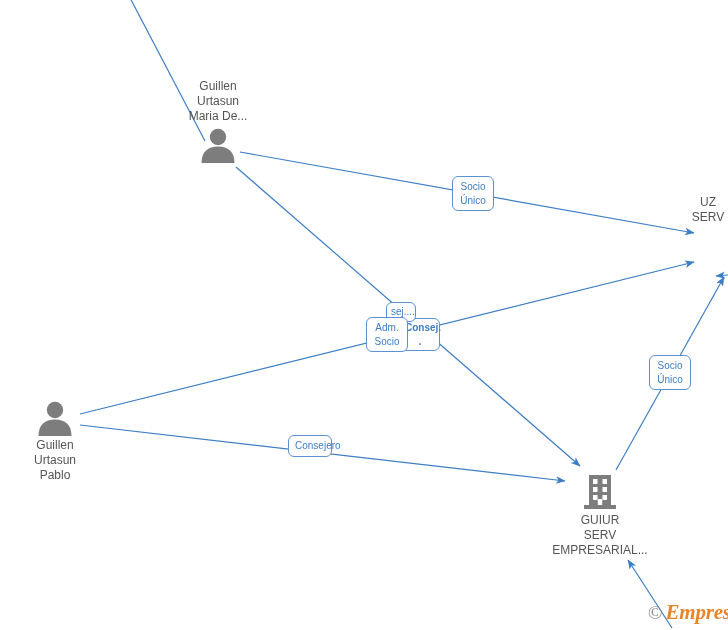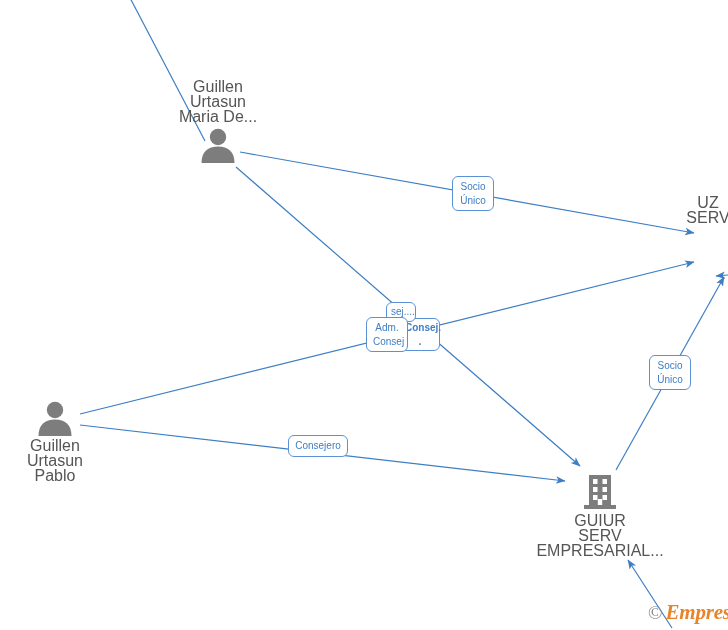--- a/index.html
+++ b/index.html
@@ -36,21 +36,21 @@
     pointer-events: auto;
   }
   .node-icon {
     display: block;
     margin: 0 auto;
     line-height: 0;
   }
   .node-label {
     display: block;
     font-family: "Liberation Sans", sans-serif;
-    font-size: 16px;
+    font-size: 12px;
     line-height: 15px;
     color: #555555;
     white-space: pre-line;
     margin-top: 2px;
   }
   .node-label.above {
     margin-top: 0;
     margin-bottom: 3px;
   }
   .edge-label {
@@ -166,25 +166,25 @@
   </div>
 
   <div class="edge-label" style="left:452px; top:176px; width:42px;">Socio
 Único</div>
 
   <div class="edge-label" style="left:400px; top:318px; width:40px; font-size:10px; padding:2px 4px;font-weight:bold;">Consej. .</div>
 
   <div class="edge-label" style="left:386px; top:302px; width:30px; padding:2px 4px;">sej....</div>
 
   <div class="edge-label" style="left:366px; top:317px; width:42px;">Adm.
-Consej</div>
+Socio</div>
 
   <div class="edge-label" style="left:649px; top:355px; width:42px;">Socio
 Único</div>
 
-  <div class="edge-label" style="left:288px; top:435px; width:60px;text-align:center;">Consejero</div>
+  <div class="edge-label" style="left:288px; top:435px; width:44px;text-align:center;">Consejero</div>
 
   <div class="watermark" style="left:648px; top:600px;">
     <span class="copy">©</span>
     <span class="brand">Empresia</span>
   </div>
 
 </div>
 
 </body></html>

